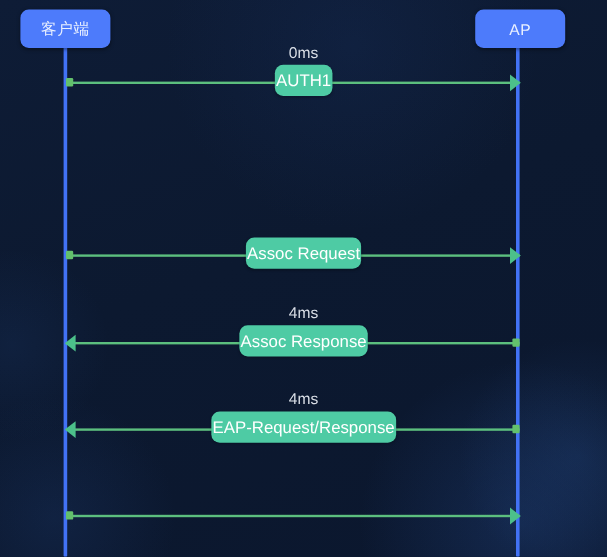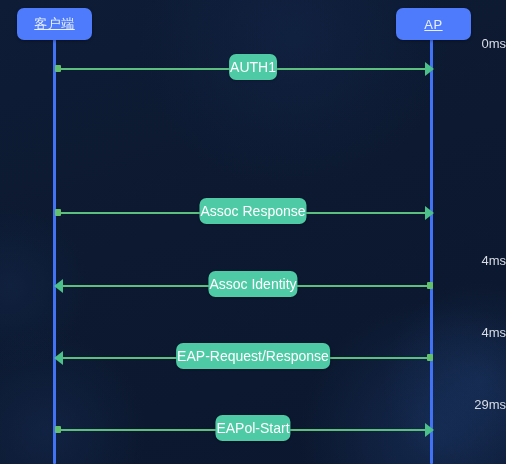--- a/index.html
+++ b/index.html
@@ -28,30 +28,29 @@
   .lifeline.ap{left:430px;}
 
   
   .actor{
     position:absolute;top:8px;
     background:#4d7bfb;color:#e9f0ff;
     border-radius:7px;
     display:flex;align-items:center;justify-content:center;
     font-size:13px;letter-spacing:.5px;
     box-shadow:0 1px 3px rgba(0,0,0,.35);
-    text-decoration:underline;
   }
   .actor.client{left:17px;width:75px;height:32px;}
   .actor.ap{left:396px;width:75px;height:32px;}
 
   
   .msg{position:absolute;left:0;right:0;height:50px;}
   .msg .time{
     position:absolute;top:0;left:0;right:0;
-    text-align:right;color:#d9dee6;font-size:13px;
+    text-align:center;color:#d9dee6;font-size:13px;
     line-height:16px;
   }
   .msg .track{
     position:absolute;left:55px;right:73px;top:26px;height:14px;
   }
   .msg .line{
     position:absolute;left:0;right:0;top:6px;height:2px;
     background:#5cbf7e;
   }
   .msg .cap-dot{
@@ -100,46 +99,44 @@
     <div class="label">AUTH1</div>
   </div>
 
 
   <div class="msg ltr" style="top:180px">
     <div class="track">
       <div class="line"></div>
       <div class="cap-dot"></div>
       <div class="head"></div>
     </div>
-    <div class="label">Assoc Response</div>
+    <div class="label">Assoc Request</div>
   </div>
 
   <div class="msg rtl" style="top:253px">
     <div class="time">4ms</div>
     <div class="track">
       <div class="line"></div>
       <div class="cap-dot"></div>
       <div class="head"></div>
     </div>
-    <div class="label">Assoc Identity</div>
+    <div class="label">Assoc Response</div>
   </div>
 
   <div class="msg rtl" style="top:325px">
     <div class="time">4ms</div>
     <div class="track">
       <div class="line"></div>
       <div class="cap-dot"></div>
       <div class="head"></div>
     </div>
     <div class="label">EAP-Request/Response</div>
   </div>
 
   <div class="msg ltr" style="top:397px">
-    <div class="time">29ms</div>
     <div class="track">
       <div class="line"></div>
       <div class="cap-dot"></div>
       <div class="head"></div>
     </div>
-    <div class="label">EAPol-Start</div>
   </div>
 
 </div>
 
 </body></html>

